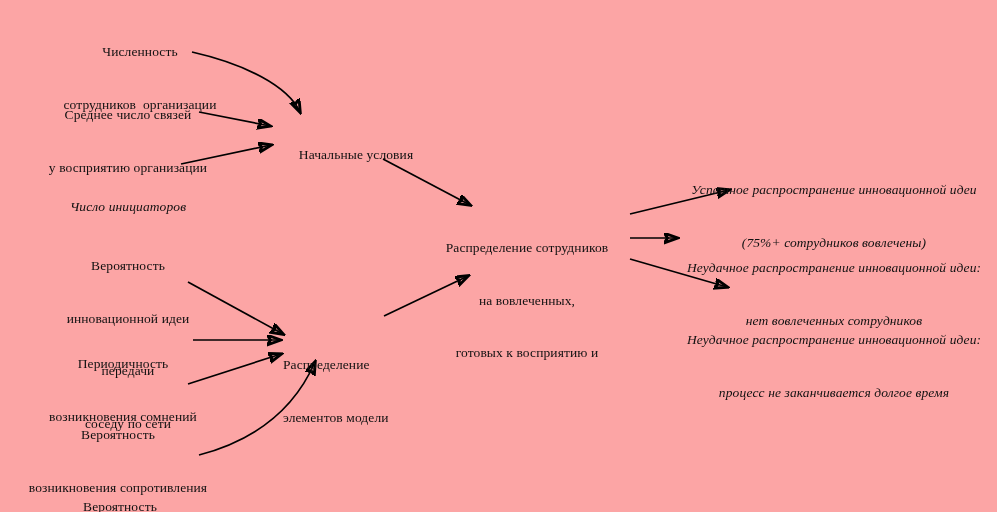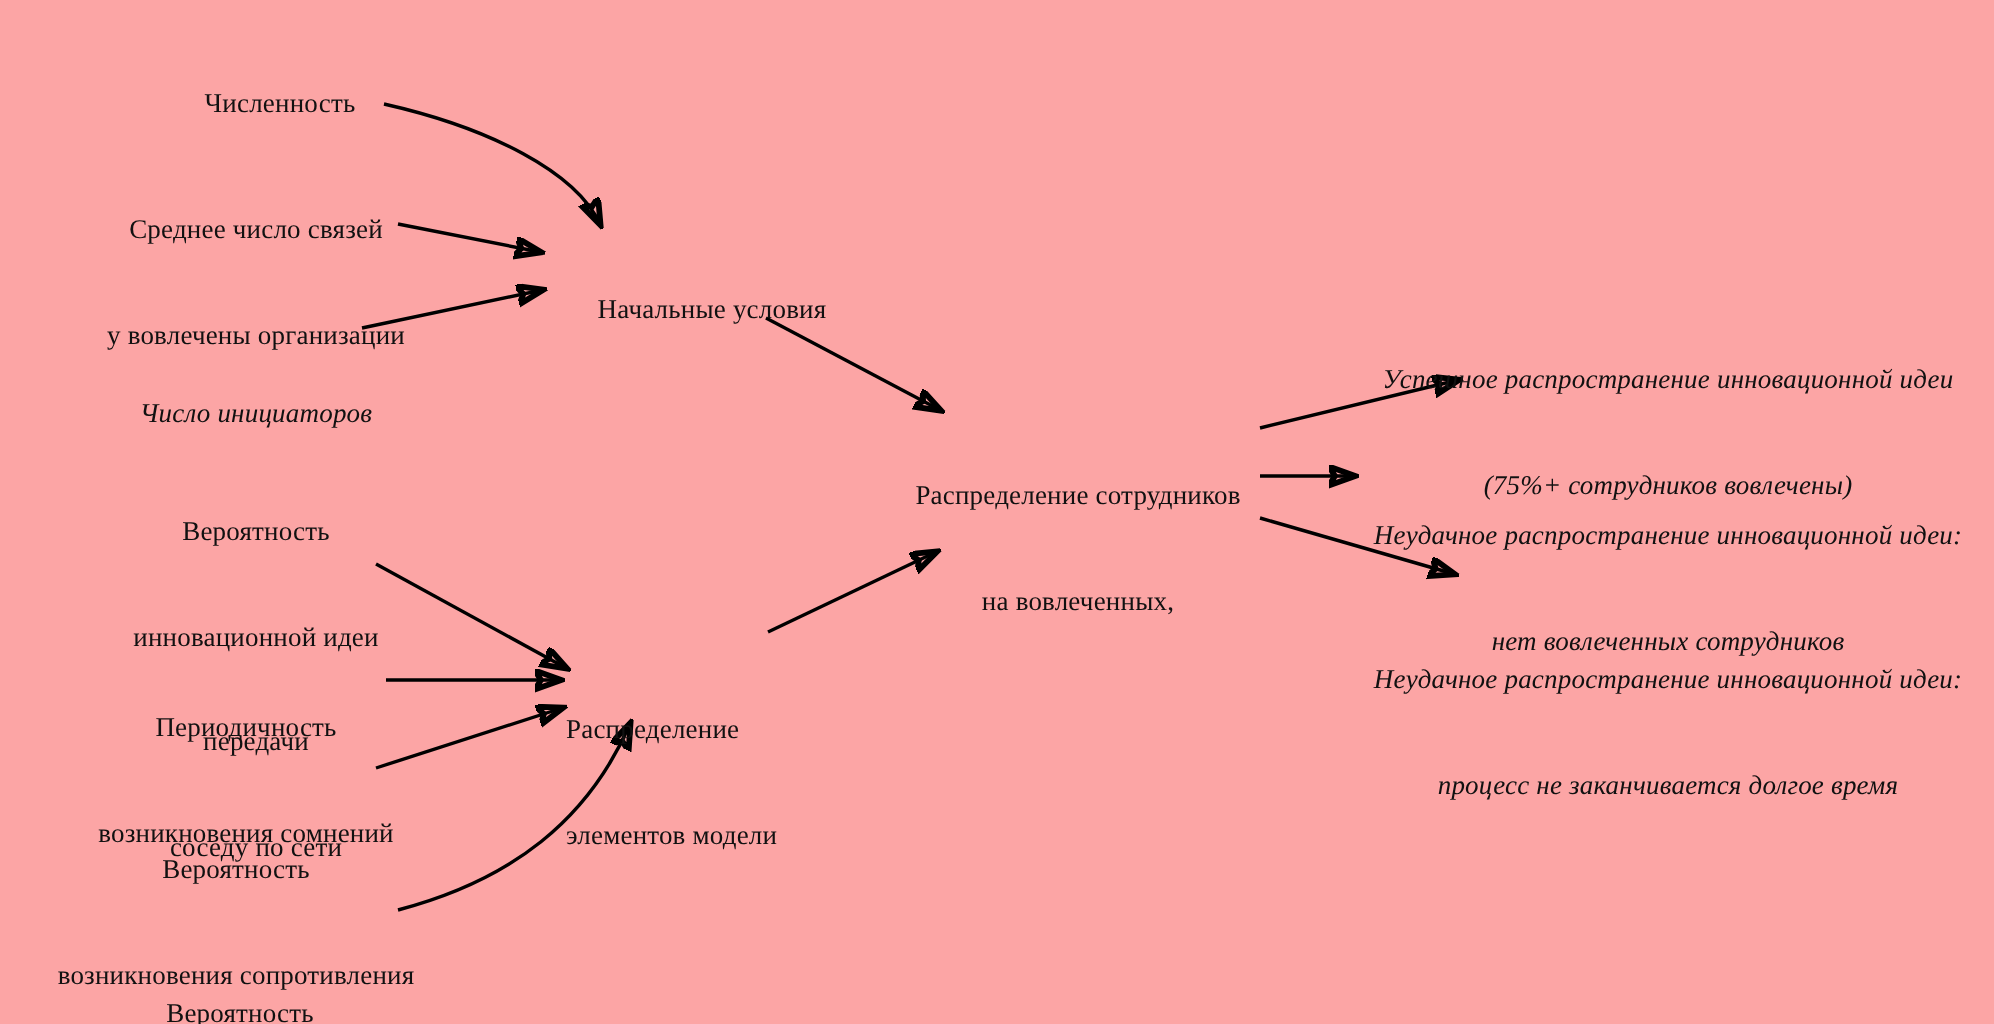--- a/index.html
+++ b/index.html
@@ -75,25 +75,26 @@
 
     <path d="M630,214 L729,190" marker-end="url(#ah)"></path>
 
     <path d="M630,238 L677,238" marker-end="url(#ah)"></path>
 
     <path d="M630,259 L727,287" marker-end="url(#ah)"></path>
   </svg>
 
   <div class="node n-input" style="left:40px; top:8px; width:200px;">
     <span class="ln">Численность</span>
+    <span class="ln">сотрудников  организации</span>
   </div>
 
   <div class="node n-input" style="left:28px; top:71px; width:200px;">
     <span class="ln">Среднее число связей</span>
-    <span class="ln">у вовлечены организации</span>
+    <span class="ln">у восприятию организации</span>
   </div>
 
   <div class="node n-input" style="left:28px; top:163px; width:200px;font-style:italic;">
     <span class="ln">Число инициаторов</span>
   </div>
 
   <div class="node n-input" style="left:28px; top:222px; width:200px;">
     <span class="ln">Вероятность</span>
     <span class="ln">инновационной идеи</span>
     <span class="ln">передачи</span>
@@ -117,23 +118,24 @@
 
   <div class="node n-mid" style="left:276px; top:111px; width:160px; text-align:center;">
     <span class="ln">Начальные условия</span>
   </div>
 
   <div class="node n-mid" style="left:283px; top:321px; width:150px; text-align:left;">
     <span class="ln">Распределение</span>
     <span class="ln">элементов модели</span>
   </div>
 
-  <div class="node n-center" style="left:448px; top:204px; width:182px;">
+  <div class="node n-center" style="left:436px; top:204px; width:182px;">
     <span class="ln">Распределение сотрудников</span>
     <span class="ln">на вовлеченных,</span>
+    <span class="ln">готовых к восприятию и</span>
   </div>
 
   <div class="node n-outcome" style="left:678px; top:146px; width:312px;">
     <span class="ln">Успешное распространение инновационной идеи</span>
     <span class="ln">(75%+ сотрудников вовлечены)</span>
   </div>
 
   <div class="node n-outcome" style="left:678px; top:224px; width:312px;">
     <span class="ln">Неудачное распространение инновационной идеи:</span>
     <span class="ln">нет вовлеченных сотрудников</span>

